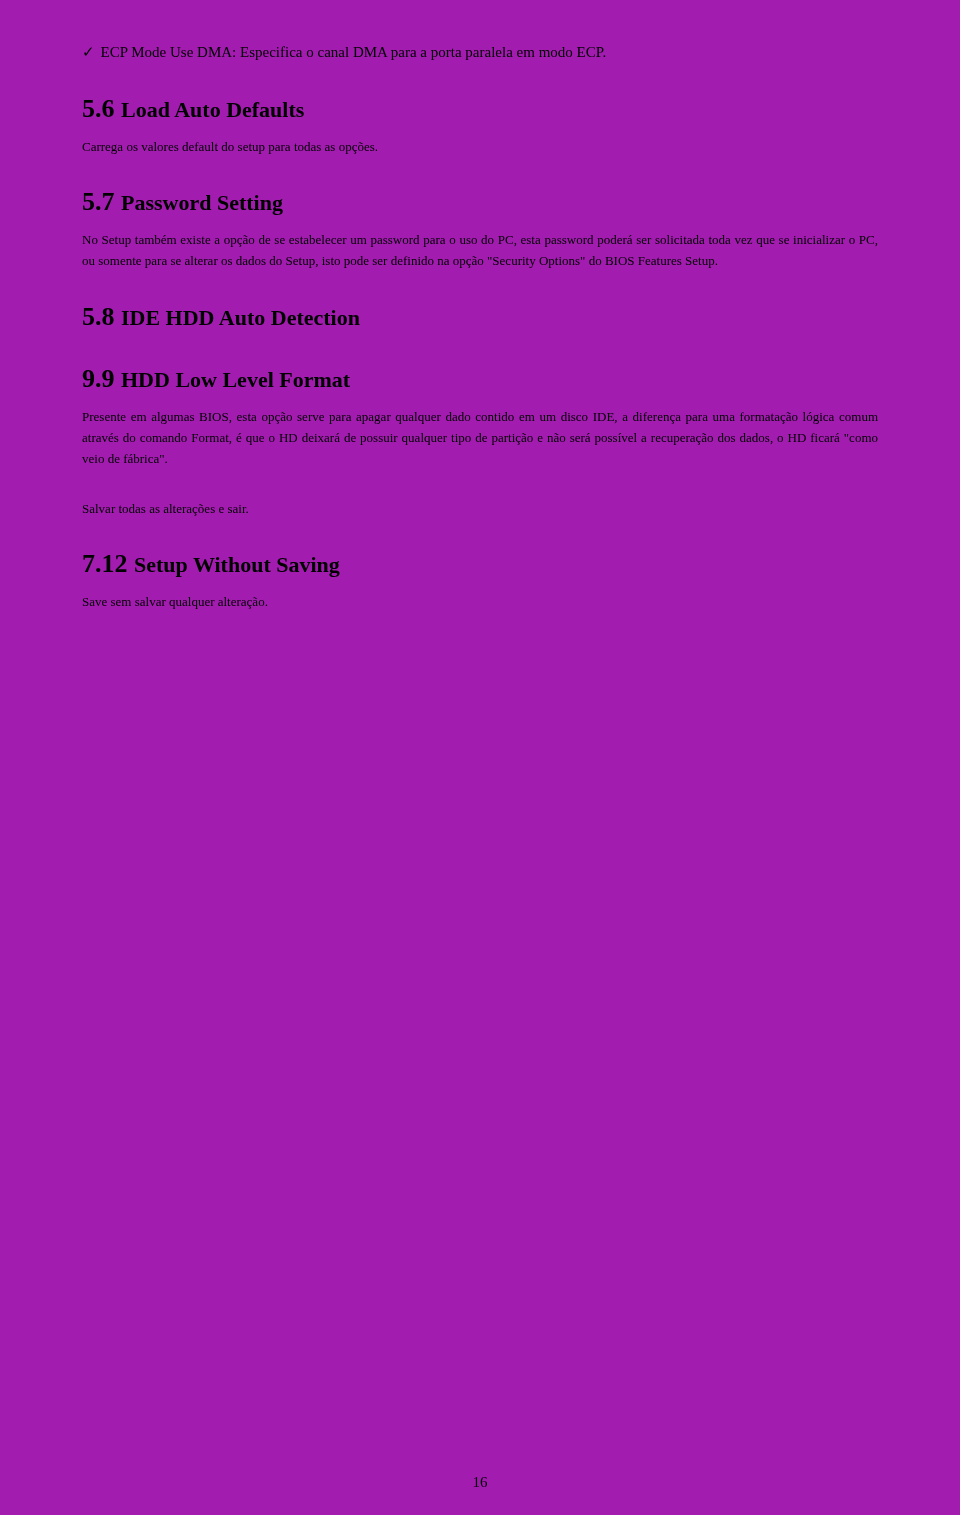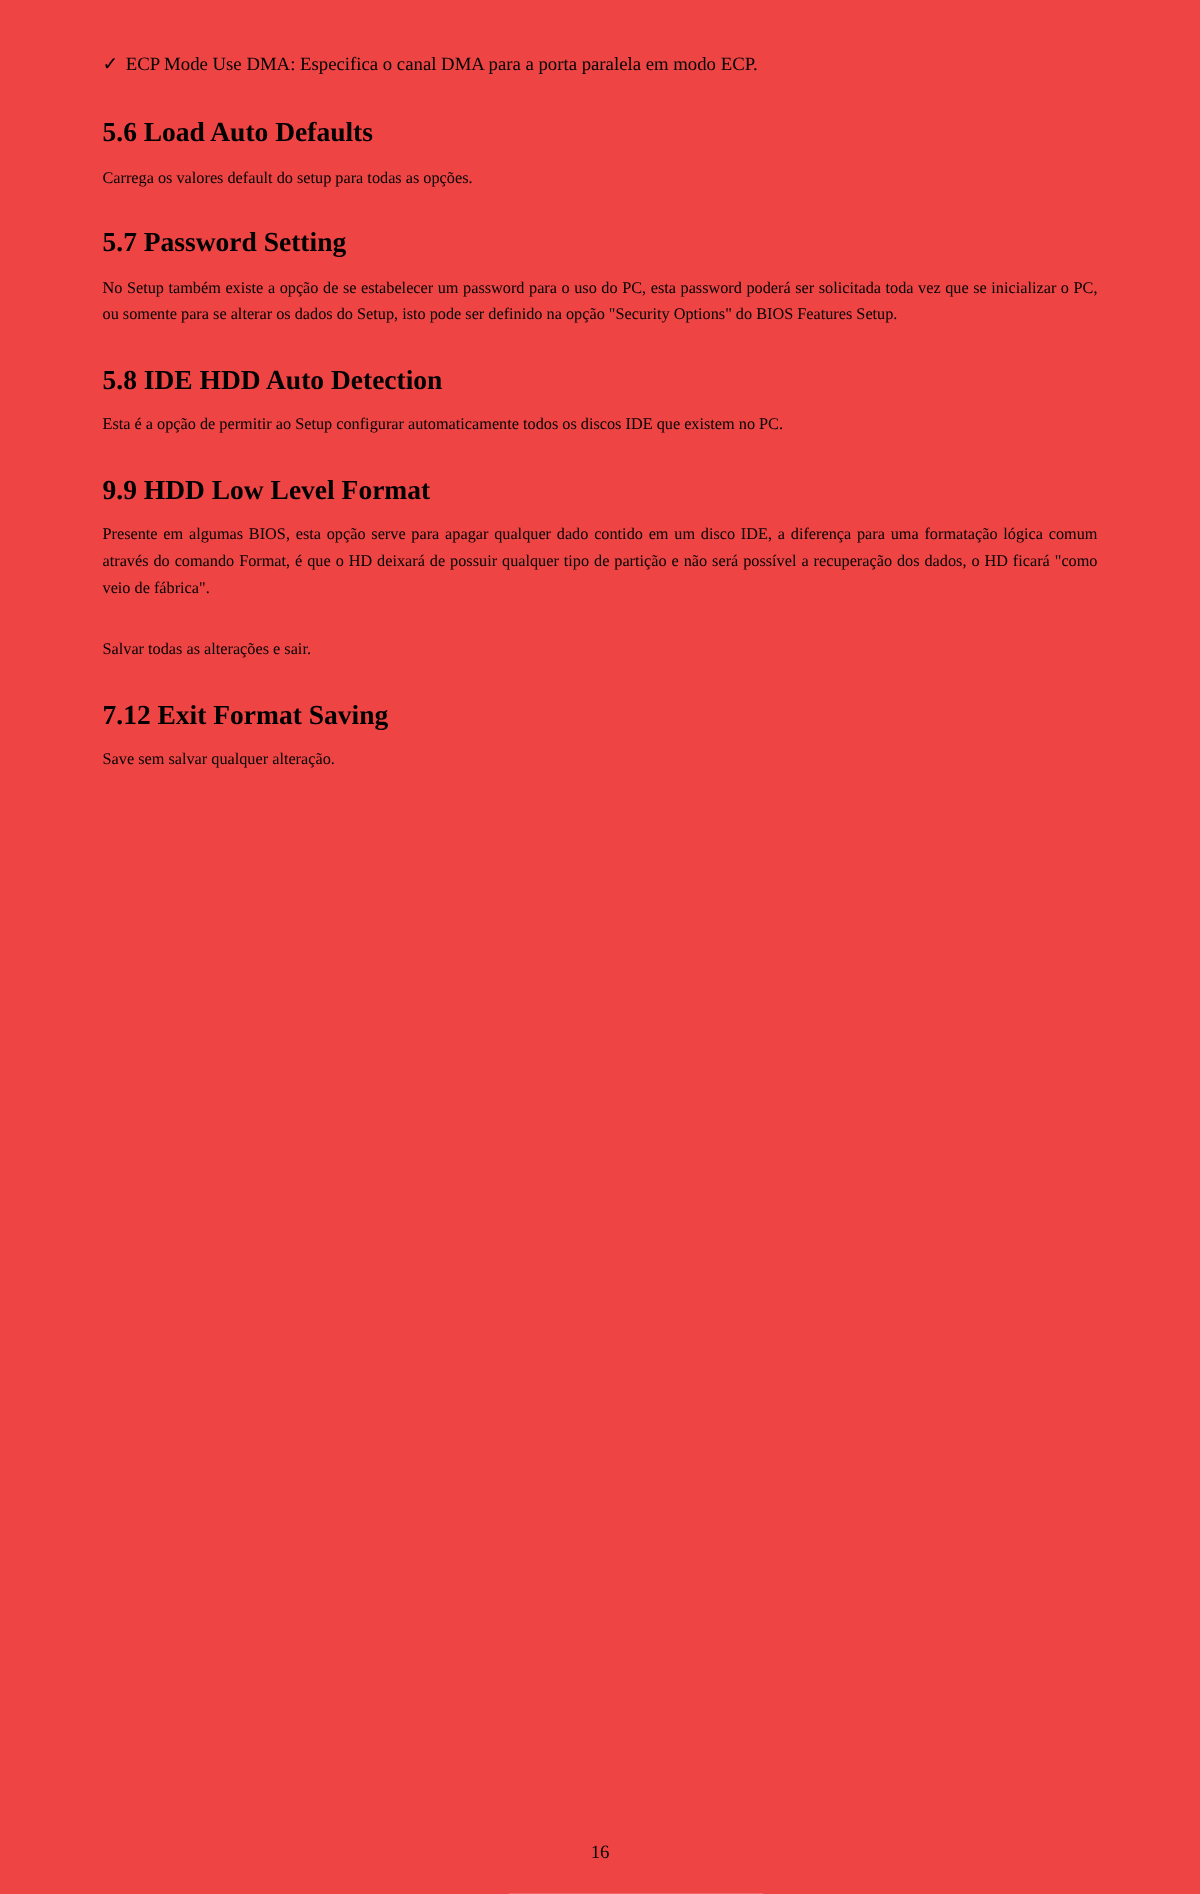--- a/index.html
+++ b/index.html
@@ -14,21 +14,21 @@
       font-size: 15px;
       color: #000000;
       width: 960px;
       min-height: 1515px;
       position: relative;
     }
 
     .page-container {
       width: 960px;
       min-height: 1515px;
-      background: #ef4444;
+      background: #a21caf;
       padding: 40px 82px 60px 82px;
       position: relative;
     }
 
     .intro-paragraph {
       margin-bottom: 28px;
       line-height: 1.6;
       text-align: justify;
     }
 
@@ -41,21 +41,21 @@
     }
 
     .section-heading {
       font-size: 22px;
       font-weight: bold;
       margin-bottom: 10px;
       line-height: 1.3;
     }
 
     .section-heading .section-number {
-      font-size: 22px;
+      font-size: 26px;
       font-weight: bold;
     }
 
     .section-body {
       line-height: 1.65;
       text-align: justify;
       font-size: 13px;
     }
 
     .page-number {
@@ -80,30 +80,29 @@
       <div class="section">
         <div class="section-heading"><span class="section-number">5.6  </span><span>Load Auto Defaults</span></div>
         <p class="section-body">Carrega os valores default do setup para todas as opções.</p>
       </div>
       <div class="section">
         <div class="section-heading"><span class="section-number">5.7  </span><span>Password Setting</span></div>
         <p class="section-body">No Setup também existe a opção de se estabelecer um password para o uso do PC, esta password poderá ser solicitada toda vez que se inicializar o PC, ou somente para se alterar os dados do Setup, isto pode ser definido na opção "Security Options" do BIOS Features Setup.</p>
       </div>
       <div class="section">
         <div class="section-heading"><span class="section-number">5.8  </span><span>IDE HDD Auto Detection</span></div>
-        <p class="section-body">Esta é a opção de permitir ao Setup configurar automaticamente todos os discos IDE que existem no PC.</p>
       </div>
       <div class="section">
         <div class="section-heading"><span class="section-number">9.9  </span><span>HDD Low Level Format</span></div>
         <p class="section-body">Presente em algumas BIOS, esta opção serve para apagar qualquer dado contido em um disco IDE, a diferença para uma formatação lógica comum através do comando Format, é que o HD deixará de possuir qualquer tipo de partição e não será possível a recuperação dos dados, o HD ficará "como veio de fábrica".</p>
       </div>
       <div class="section">
         <p class="section-body">Salvar todas as alterações e sair.</p>
       </div>
       <div class="section">
-        <div class="section-heading"><span class="section-number">7.12  </span><span>Exit Format Saving</span></div>
+        <div class="section-heading"><span class="section-number">7.12  </span><span>Setup Without Saving</span></div>
         <p class="section-body">Save sem salvar qualquer alteração.</p>
       </div>
     </div>
 
   <div class="page-number">16</div>
 
 </div>
 
 </body></html>

